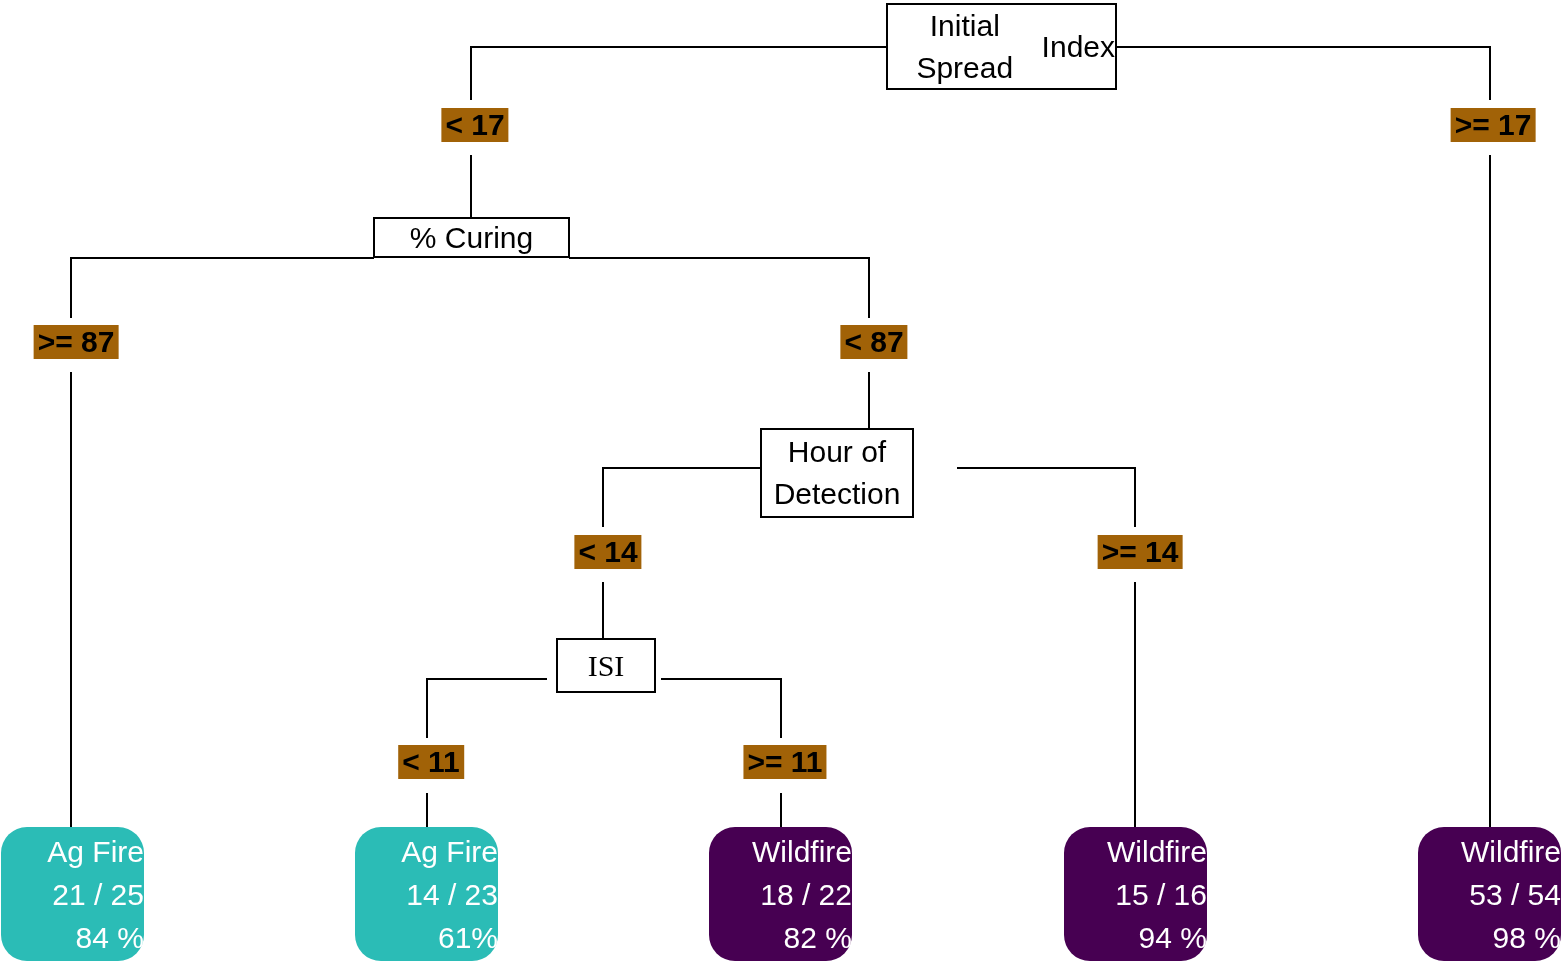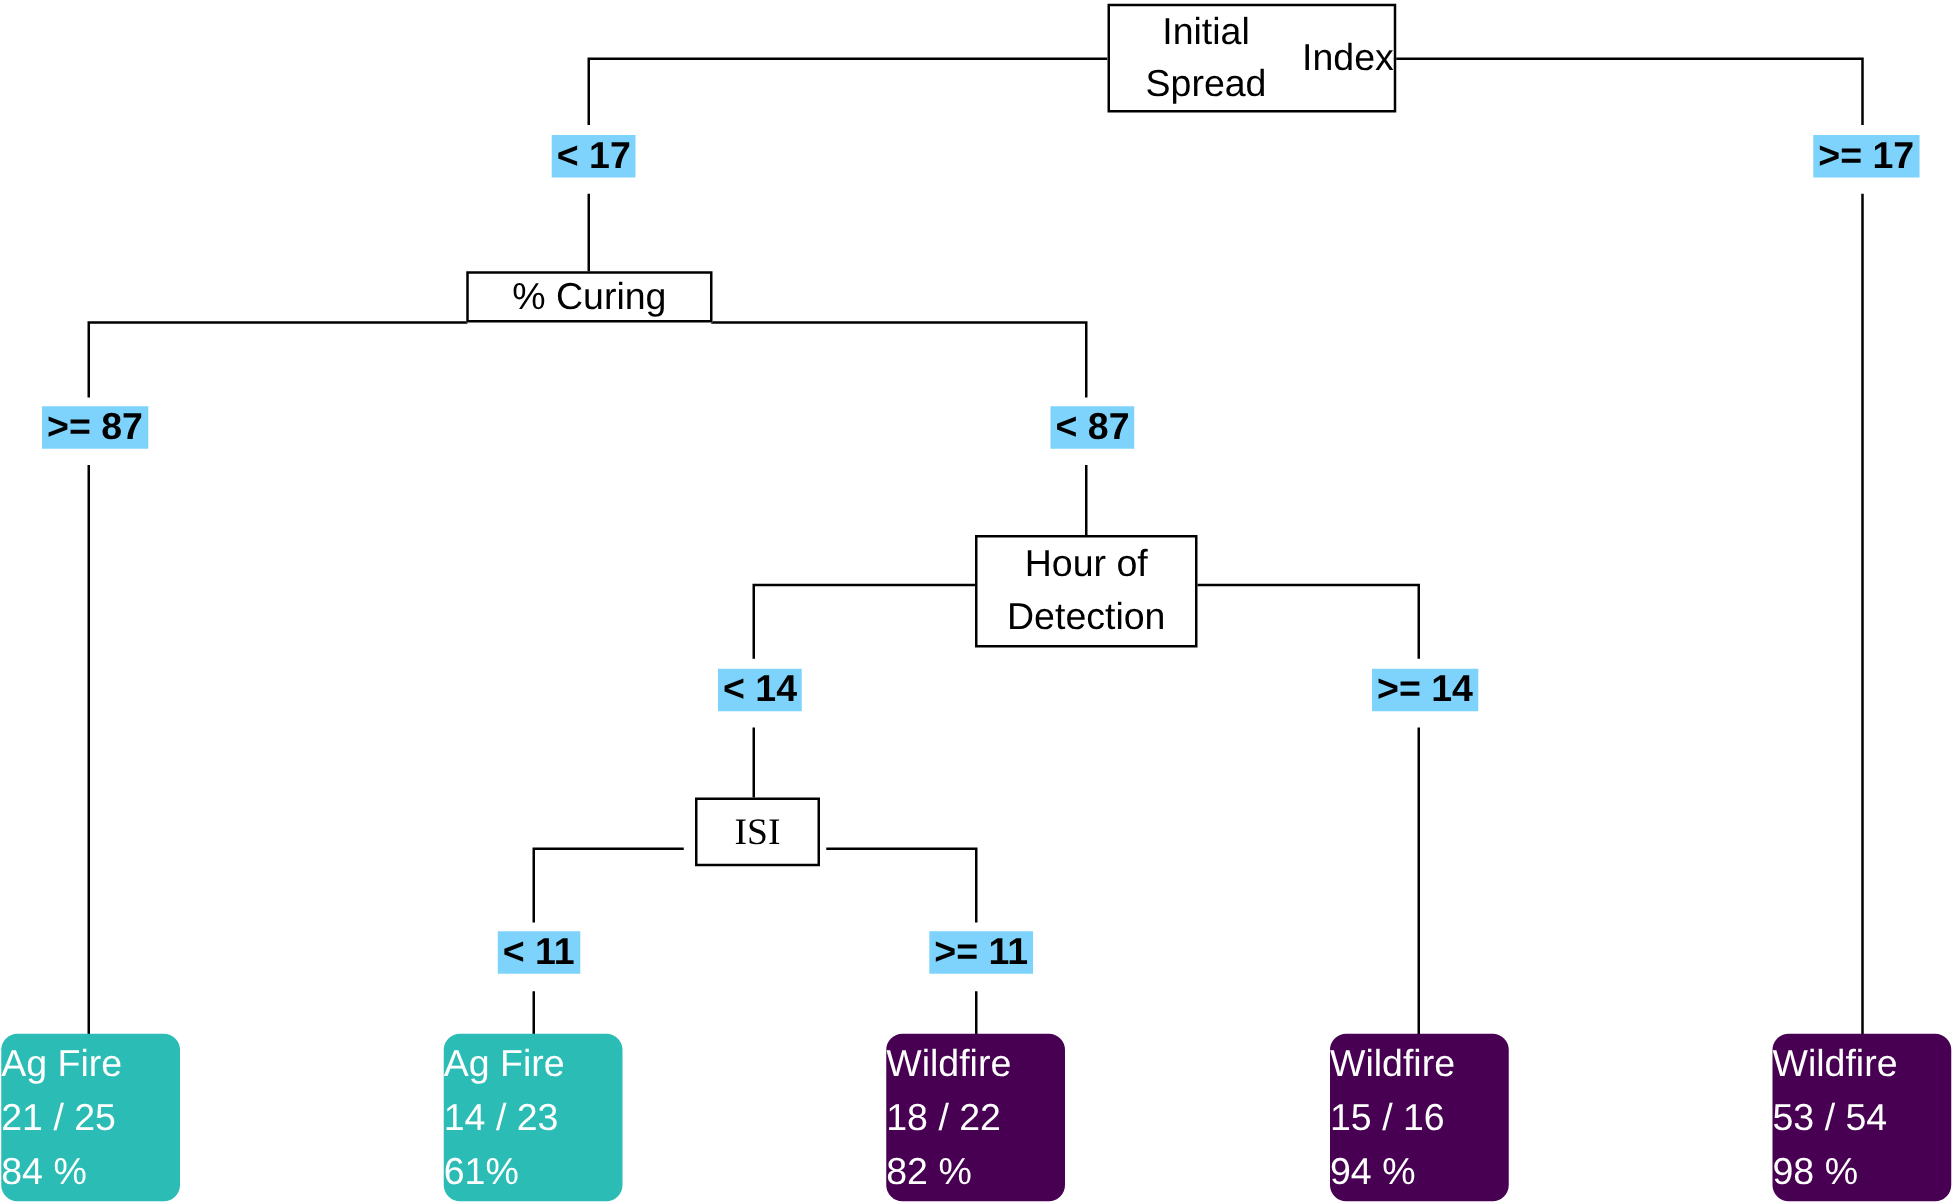--- a/index.html
+++ b/index.html
@@ -3,23 +3,23 @@
 <meta charset="utf-8">
 <style>
   html, body { margin: 0; padding: 0; background: #ffffff; }
   body { width: 1562px; height: 963px; position: relative; overflow: hidden;
          font-family: "Liberation Sans", sans-serif; }
   svg { position: absolute; left: 0; top: 0; }
   .node { position: absolute; border: 2px solid #000; background: #fff; box-sizing: border-box;
           display: flex; align-items: center; justify-content: center; text-align: center;
           font-size: 30px; line-height: 42px; color: #000; }
   .split { position: absolute; font-weight: bold; font-size: 30px; color: #000;
-           transform: translateX(-50%); white-space: nowrap; background: #7dd3fc; padding: 0 4px; }
-  .leaf { position: absolute; border-radius: 13px; color: #fff; box-sizing: border-box;
-          display: flex; flex-direction: column; align-items: flex-start; justify-content: center;
+           transform: translateX(-50%); white-space: nowrap; background: #a16207; padding: 0 4px; }
+  .leaf { position: absolute; border-radius: 26px; color: #fff; box-sizing: border-box;
+          display: flex; flex-direction: column; align-items: flex-end; justify-content: center;
           font-size: 30px; line-height: 43px; }
 </style>
 </head>
 <body>
 
 <svg width="1562" height="963">
   <g stroke="#000" stroke-width="2" fill="none">
 
     <polyline points="886,47 471,47 471,100"></polyline>
     <polyline points="1116,47 1490,47 1490,100"></polyline>
@@ -43,21 +43,21 @@
   </g>
 </svg>
 
 <div class="node" style="left:886px;top:3px;width:231px;height:87px;flex-direction:row;">
   <span>Initial Spread</span>
   <span>Index</span>
 </div>
 <div class="node" style="left:373px;top:217px;width:197px;height:41px;">
   <span>% Curing</span>
 </div>
-<div class="node" style="left:780px;top:428px;width:178px;height:90px;flex-direction:column;text-align:right;">
+<div class="node" style="left:760px;top:428px;width:154px;height:90px;flex-direction:column;text-align:right;">
   <span>Hour of</span>
   <span>Detection</span>
 </div>
 <div class="node" style="left:556px;top:638px;width:100px;height:55px;font-family:Liberation Serif, serif;">
   <span>ISI</span>
 </div>
 
 <div class="split" style="left:475px;top:108px;">&lt; 17</div>
 <div class="split" style="left:1493px;top:108px;">&gt;= 17</div>
 <div class="split" style="left:76px;top:325px;">&gt;= 87</div>

